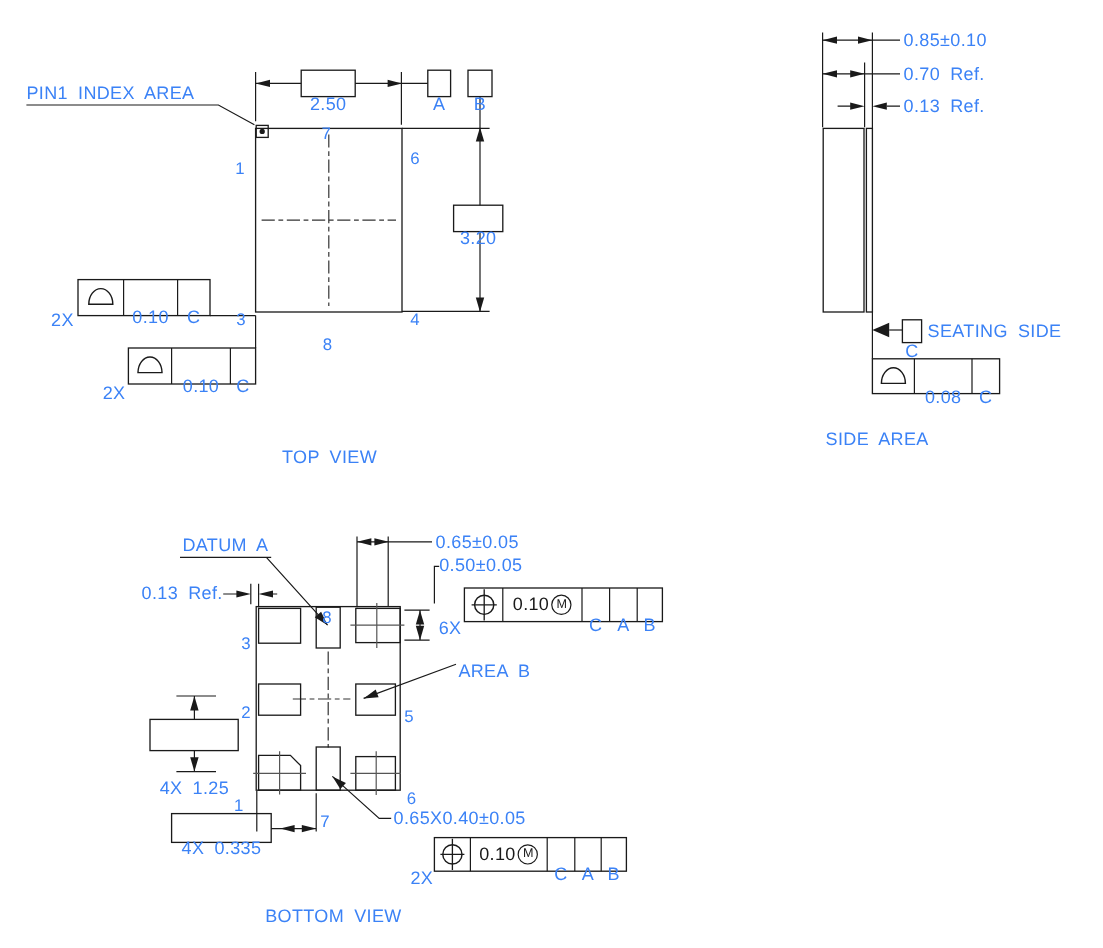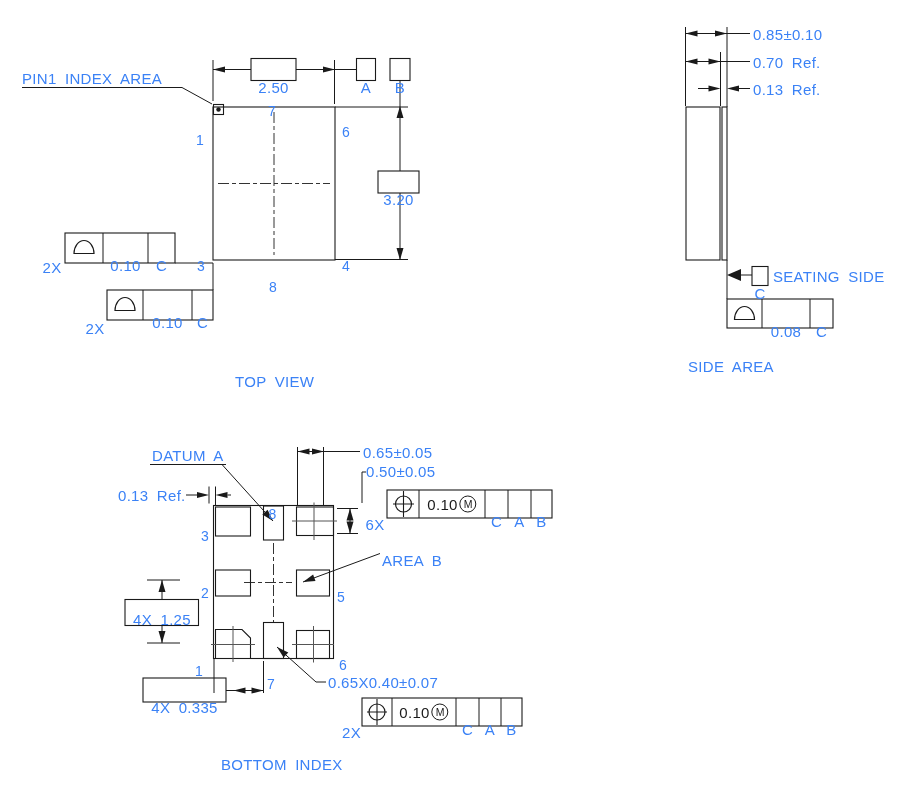--- a/index.html
+++ b/index.html
@@ -169,41 +169,41 @@
 <span class="t" style="left:773px;top:275.5px">SEATING SIDE</span>
 <span class="tc" style="left:786px;top:313.5px">0.08</span>
 <span class="tc" style="left:821.5px;top:313.5px">C</span>
 <span class="t" style="left:688px;top:365.5px">SIDE AREA</span>
 
 <span class="t" style="left:152px;top:454.5px">DATUM A</span>
 <span class="t" style="left:382px;top:559.5px">AREA B</span>
 <span class="t" style="left:118px;top:494.5px">0.13 Ref.</span>
 <span class="t" style="left:363px;top:452px">0.65±0.05</span>
 <span class="t" style="left:366px;top:471px">0.50±0.05</span>
-<span class="t" style="left:328px;top:682px">0.65X0.40±0.07</span>
+<span class="t" style="left:328px;top:682px">0.65X0.40±0.05</span>
 <span class="tc" style="left:375px;top:507px">6X</span>
 <span class="tc" style="left:351.5px;top:714.5px">2X</span>
 <div class="fcf-tol" style="left:452px;top:504px">
   <span>0.10</span>
   <span class="mcirc">M</span>
 </div>
 <span class="tc" style="left:496.5px;top:504px">C</span>
 <span class="tc" style="left:519.5px;top:504px">A</span>
 <span class="tc" style="left:541.5px;top:504px">B</span>
 <div class="fcf-tol" style="left:424px;top:712px">
   <span>0.10</span>
   <span class="mcirc">M</span>
 </div>
 <span class="tc" style="left:467.5px;top:712px">C</span>
 <span class="tc" style="left:490px;top:712px">A</span>
 <span class="tc" style="left:511.5px;top:712px">B</span>
-<span class="tc" style="left:162px;top:602px">4X 1.25</span>
+<span class="tc" style="left:162px;top:640px">4X 1.25</span>
 <span class="tc" style="left:184.5px;top:690px">4X 0.335</span>
 <span class="tc pin" style="left:205px;top:519px">3</span>
 <span class="tc pin" style="left:272.5px;top:496.5px">8</span>
 <span class="tc pin" style="left:205px;top:575.5px">2</span>
 <span class="tc pin" style="left:341px;top:579.5px">5</span>
 <span class="tc pin" style="left:199px;top:653.5px">1</span>
 <span class="tc pin" style="left:271px;top:667px">7</span>
 <span class="tc pin" style="left:343px;top:647.5px">6</span>
-<span class="t" style="left:221px;top:763.5px">BOTTOM INDEX</span>
+<span class="t" style="left:221px;top:763.5px">BOTTOM VIEW</span>
 
 </div>
 
 </body></html>

